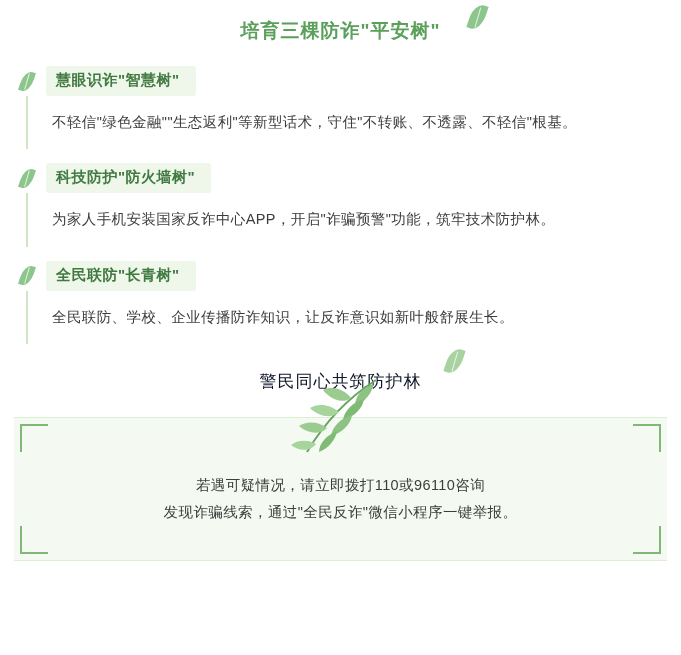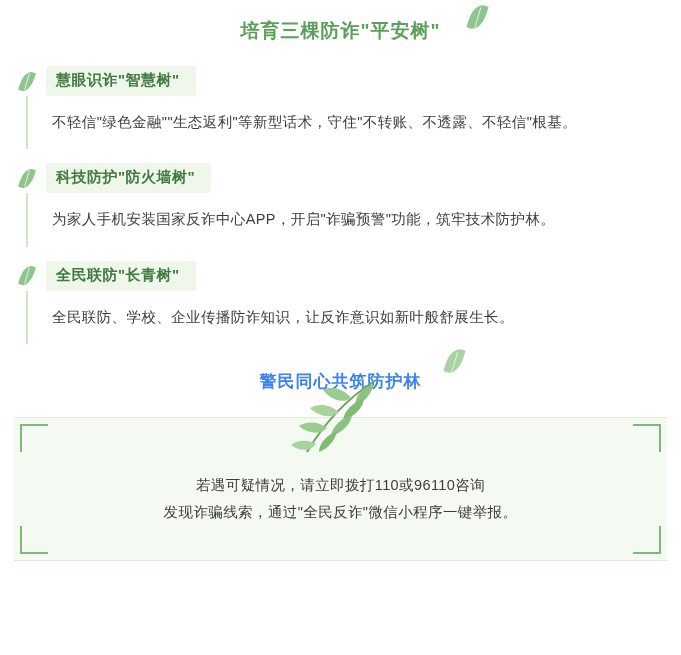--- a/index.html
+++ b/index.html
@@ -113,22 +113,22 @@
   
   .sub-title-wrap {
     margin-top: 26px;
     text-align: center;
     position: relative;
   }
   .sub-title {
     display: inline-block;
     position: relative;
     font-size: 17px;
-    font-weight: bold;
-    color: #3b82f6;
+    font-weight: normal;
+    color: #0f172a;
     letter-spacing: 1px;
   }
   .sub-title .leaf-deco {
     position: absolute;
     right: -40px;
     top: -22px;
   }
 
   
   .footer-panel {

